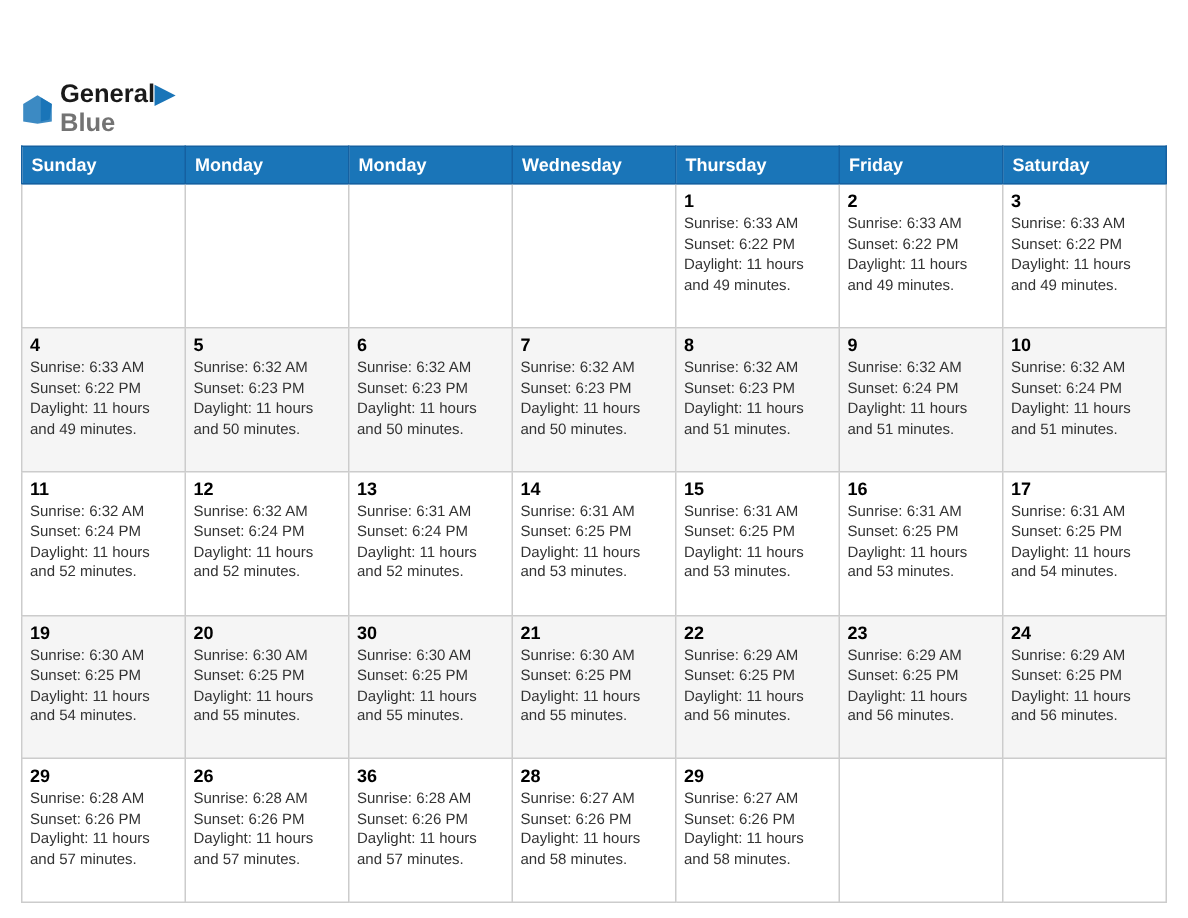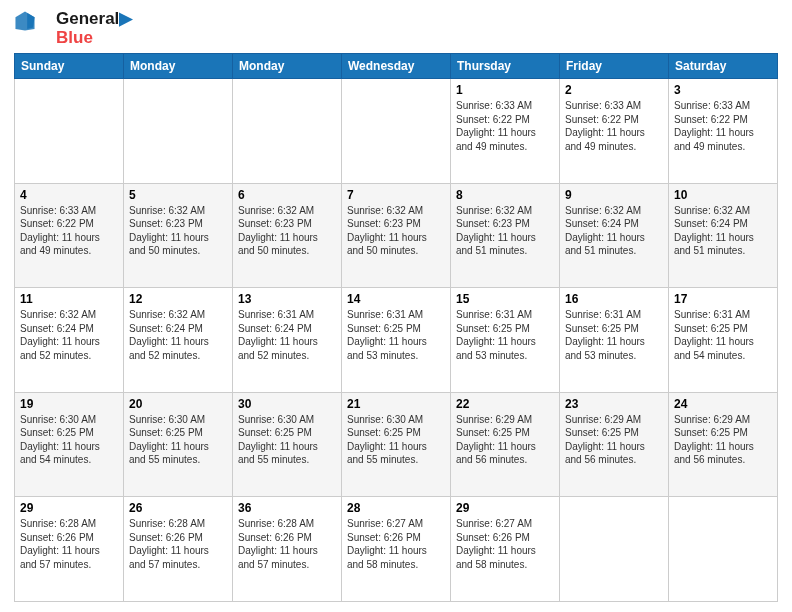--- a/index.html
+++ b/index.html
@@ -18,21 +18,23 @@
       flex-direction: column;
     }
     .header {
       display: flex;
       align-items: flex-start;
       justify-content: space-between;
       margin-bottom: 6px;
     }
     .logo {
       display: flex;
-      gap: 20px;
+      align-items: center;
+      gap: 4px;
+      margin-top: 44px;
     }
     .logo-icon {
       width: 22px;
       height: 22px;
     }
     .title-block {
       text-align: right;
     }
     .main-title {
       font-size: 32px;
@@ -92,21 +94,21 @@
     <div class="logo">
       <svg class="logo-icon" viewBox="0 0 30 30" xmlns="http://www.w3.org/2000/svg">
         <polygon points="15,2 28,10 28,26 15,28 2,26 2,10" fill="#1a75b8" opacity="0.85"></polygon>
         <polygon points="18,4 28,10 26,24 18,26" fill="#1a75b8"></polygon>
         <text x="4" y="20" font-size="11" fill="white" font-weight="bold" font-family="Arial"></text>
       </svg>
       <div>
         <div style="font-size:17px;font-weight:bold;color:#1a1a1a;line-height:1.1;">
           <span style="color:#1a1a1a;">General</span><span style="color:#1a75b8;">▶</span>
         </div>
-        <div style="font-size:17px;font-weight:bold;color:#ef4444;line-height:1.1;">Blue</div>
+        <div style="font-size:17px;font-weight:bold;color:#737373;line-height:1.1;">Blue</div>
       </div>
     </div>
   </div>
 
   <table class="calendar">
     <thead>
       <tr>
       <th>Sunday</th>
           <th>Monday</th>
           <th>Monday</th>

